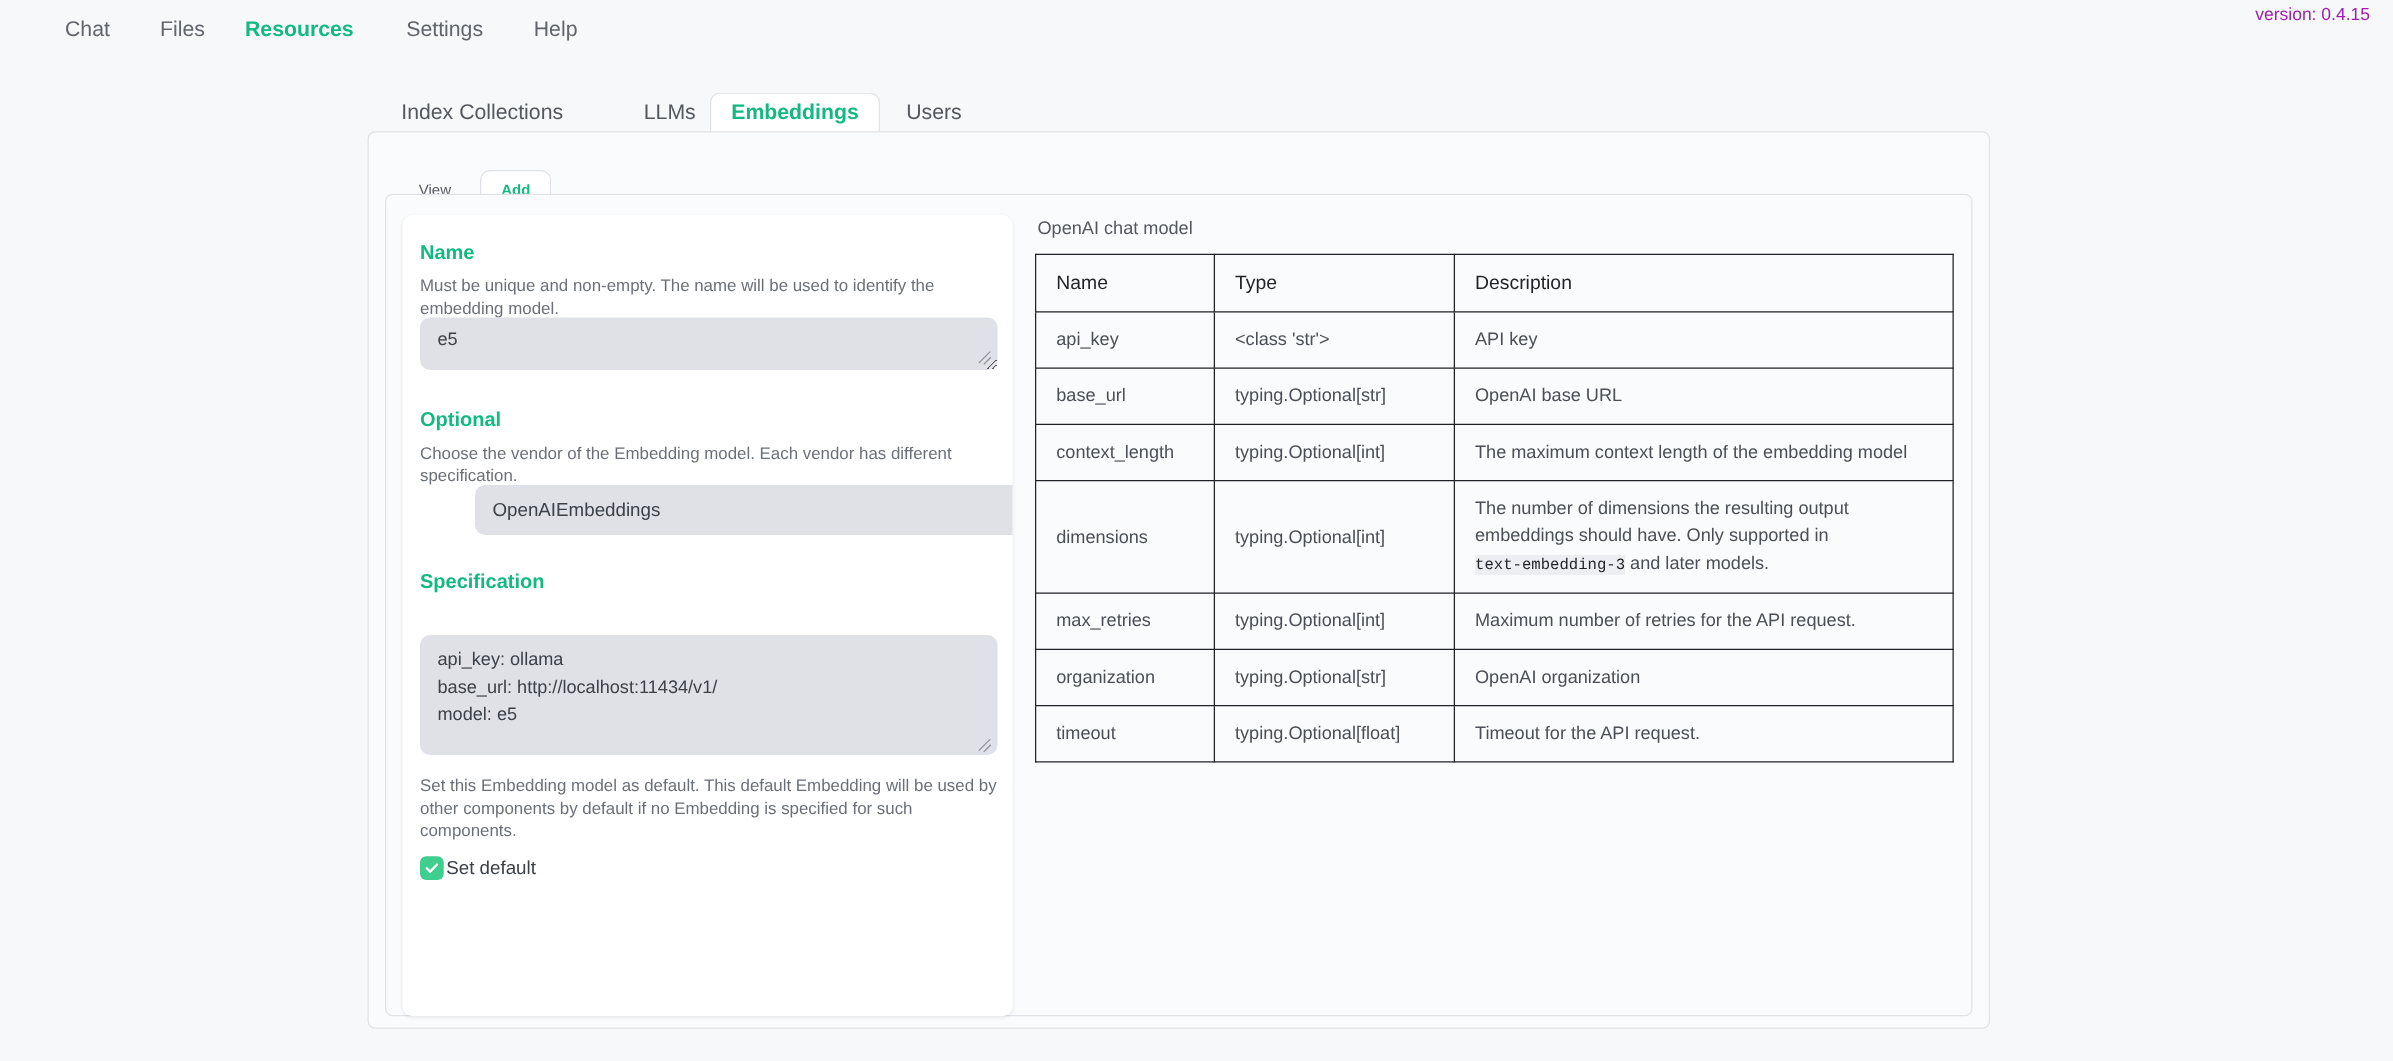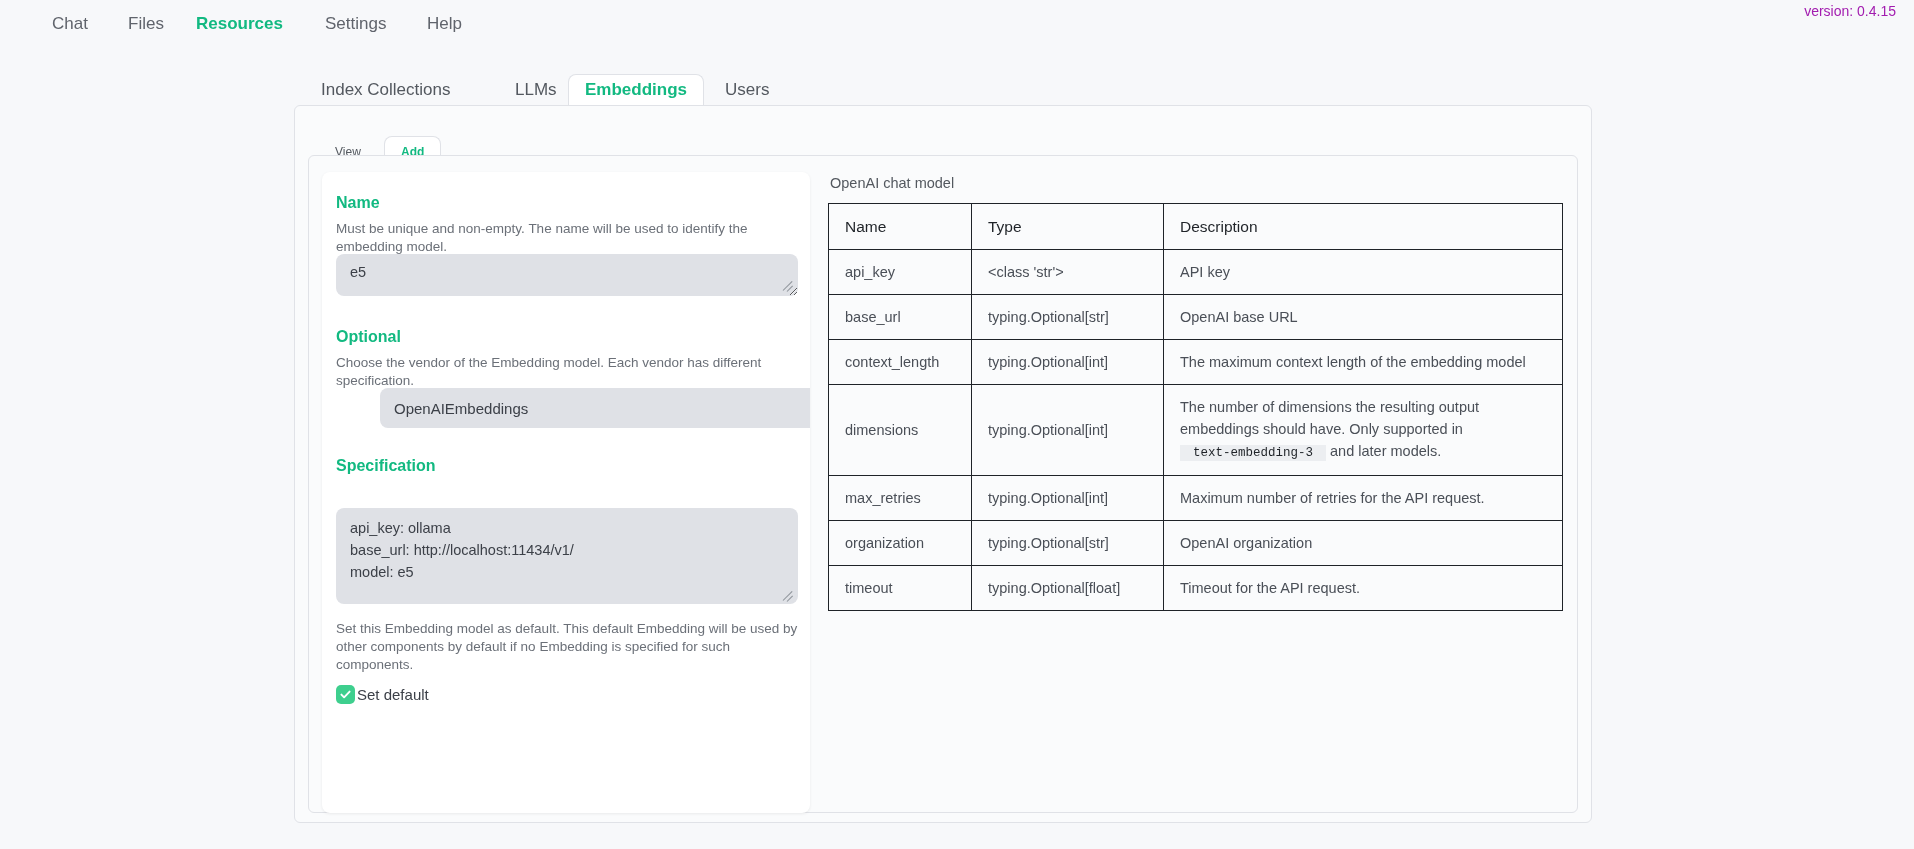--- a/index.html
+++ b/index.html
@@ -200,21 +200,21 @@
     height: 46px;
   }
   #spec-table td { color: #4a4f57; }
   #spec-table col.c-name { width: 143px; }
   #spec-table col.c-type { width: 192px; }
   #spec-table col.c-desc { width: 399px; }
   #spec-table td.c-desc code {
     font-family: "Liberation Mono", monospace;
     font-size: 12.5px;
     background: #eceef1;
-    padding: 1px 13px;
+    padding: 1px 0;
     color: #1f2328;
     white-space: nowrap;
   }
   #spec-table td.c-desc a {
     color: #2563c9; text-decoration: underline;
   }
 
   
   #scrollbar-track {
     position: absolute; left: 1604px; top: 60px; width: 22px; height: 780px;

